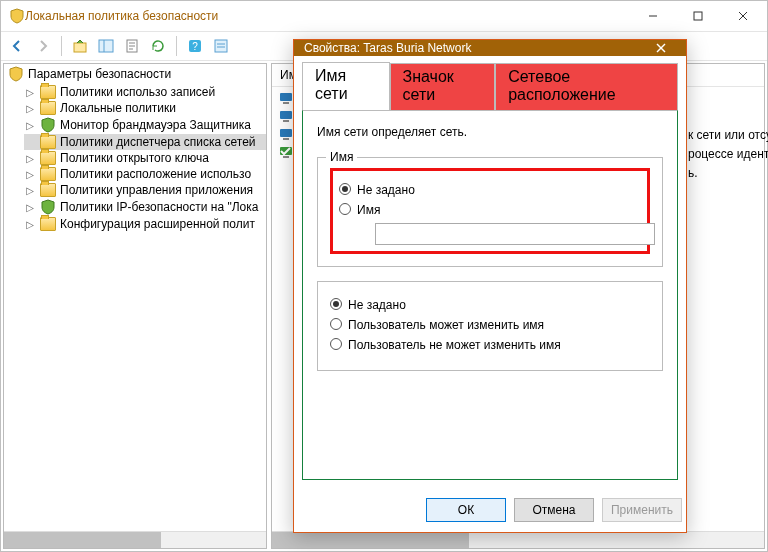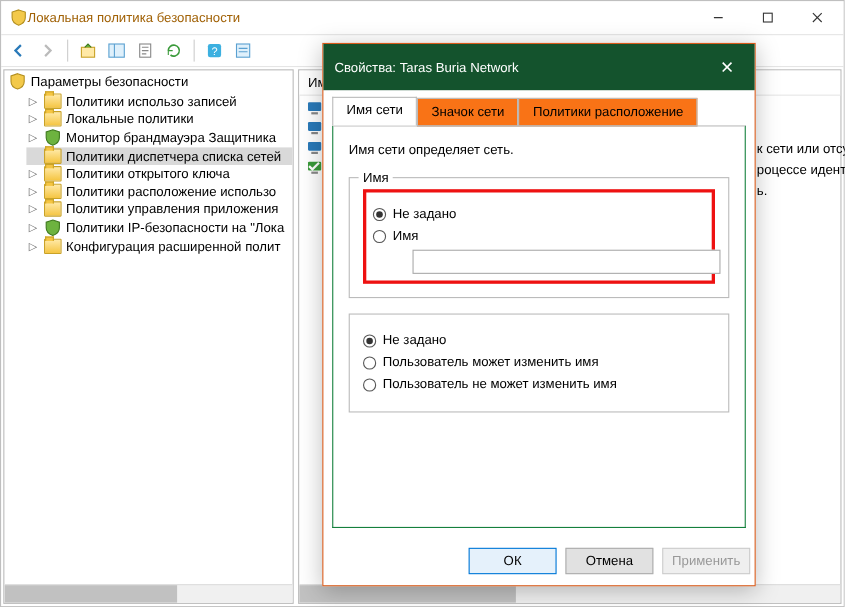--- a/index.html
+++ b/index.html
@@ -28,31 +28,31 @@
   .list { flex: 1; border: 1px solid #bbb; margin: 2px; overflow: hidden; font-size: 12px; background: #fff; }
   .list-header { background: #fff; border-bottom: 1px solid #e5e5e5; padding: 4px 8px; font-size: 12px; }
   .list-items { padding: 2px 4px; }
   .list-item { display: flex; align-items: center; gap: 4px; padding: 1px 2px; white-space: nowrap; }
   .net-icon { width: 16px; height: 16px; flex-shrink: 0; }
   .bg-text { position: absolute; font-size: 12px; color: #000; white-space: nowrap; }
   .scrollbar-h { height: 17px; background: #f0f0f0; border-top: 1px solid #ddd; display: flex; }
   .scrollbar-h .thumb { background: #c1c1c1; }
   
   .dialog { position: absolute; left: 293px; top: 39px; width: 394px; height: 494px; background: #fff; border: 1px solid #d85a1a; box-shadow: 0 4px 20px rgba(0,0,0,0.25); display: flex; flex-direction: column; }
-  .dlg-title { height: 42px; background: #14532d; color: #fff; display: flex; align-items: center; padding: 0 10px; font-size: 12px; }
+  .dlg-title { height: 16px; background: #a16207; color: #fff; display: flex; align-items: center; padding: 0 10px; font-size: 12px; }
   .dlg-title .t { flex: 1; }
   .dlg-close { width: 30px; height: 30px; display: flex; align-items: center; justify-content: center; color: #fff; }
-  .tabs { display: flex; padding: 6px 8px 0 8px; font-size: 12px; text-align: center; }
+  .tabs { display: flex; padding: 6px 8px 0 8px; font-size: 16px; }
   .tab { padding: 4px 12px 6px 12px; border: 1px solid #bbb; border-bottom: none; background: #fff; position: relative; }
-  .tab.inactive { background: #f97316; top: 1px; border-bottom: 1px solid #bbb; }
+  .tab.inactive { background: #ef4444; top: 1px; border-bottom: 1px solid #bbb; }
   .tab.active { z-index: 2; }
   .tab-body { flex: 1; margin: 0 8px 8px 8px; border: 1px solid #15803d; border-top: 1px solid #bbb; padding: 14px; font-size: 12px; position: relative; }
   .fieldset { border: 1px solid #bbb; padding: 10px 12px 12px 12px; margin: 10px 0 14px 0; position: relative; }
   .legend { position: absolute; top: -8px; left: 8px; background: #fff; padding: 0 4px; font-size: 12px; }
-  .radio-row { display: flex; align-items: flex-end; gap: 6px; margin: 6px 0; font-size: 12px; }
+  .radio-row { display: flex; align-items: flex-start; gap: 6px; margin: 6px 0; font-size: 12px; }
   .radio { width: 12px; height: 12px; border: 1px solid #555; border-radius: 50%; display: inline-flex; align-items: center; justify-content: center; }
   .radio.checked::after { content: ""; width: 6px; height: 6px; background: #333; border-radius: 50%; }
   .text-input { width: 280px; height: 22px; border: 1px solid #aaa; margin-left: 36px; background: #fff; }
   .highlight { border: 3px solid #e11; padding: 6px; }
   .dlg-buttons { display: flex; justify-content: flex-end; gap: 8px; padding: 10px 4px; border-top: none; }
   .btn { min-width: 80px; height: 24px; border: 1px solid #adadad; background: #e1e1e1; font-size: 12px; display: flex; align-items: center; justify-content: center; }
   .btn.default { border: 1px solid #0078d7; background: #e5f1fb; }
   .btn.disabled { color: #999; background: #efefef; border-color: #ccc; }
 </style>
 </head>
@@ -253,21 +253,21 @@
     <div class="dlg-close">
       <svg width="10" height="10">
           <line x1="1" y1="1" x2="9" y2="9" stroke="#fff" stroke-width="1.5"></line>
           <line x1="9" y1="1" x2="1" y2="9" stroke="#fff" stroke-width="1.5"></line>
         </svg>
     </div>
   </div>
   <div class="tabs">
     <div class="tab active">Имя сети</div>
     <div class="tab inactive">Значок сети</div>
-    <div class="tab inactive">Политики расположение</div>
+    <div class="tab inactive">Сетевое расположение</div>
   </div>
   <div class="tab-body">
     <div>Имя сети определяет сеть.</div>
 
     <div class="fieldset" style="margin-top:18px">
       <span class="legend">Имя</span>
       <div class="highlight">
         <div class="radio-row">
           <span class="radio checked"></span>
           <span>Не задано</span>

